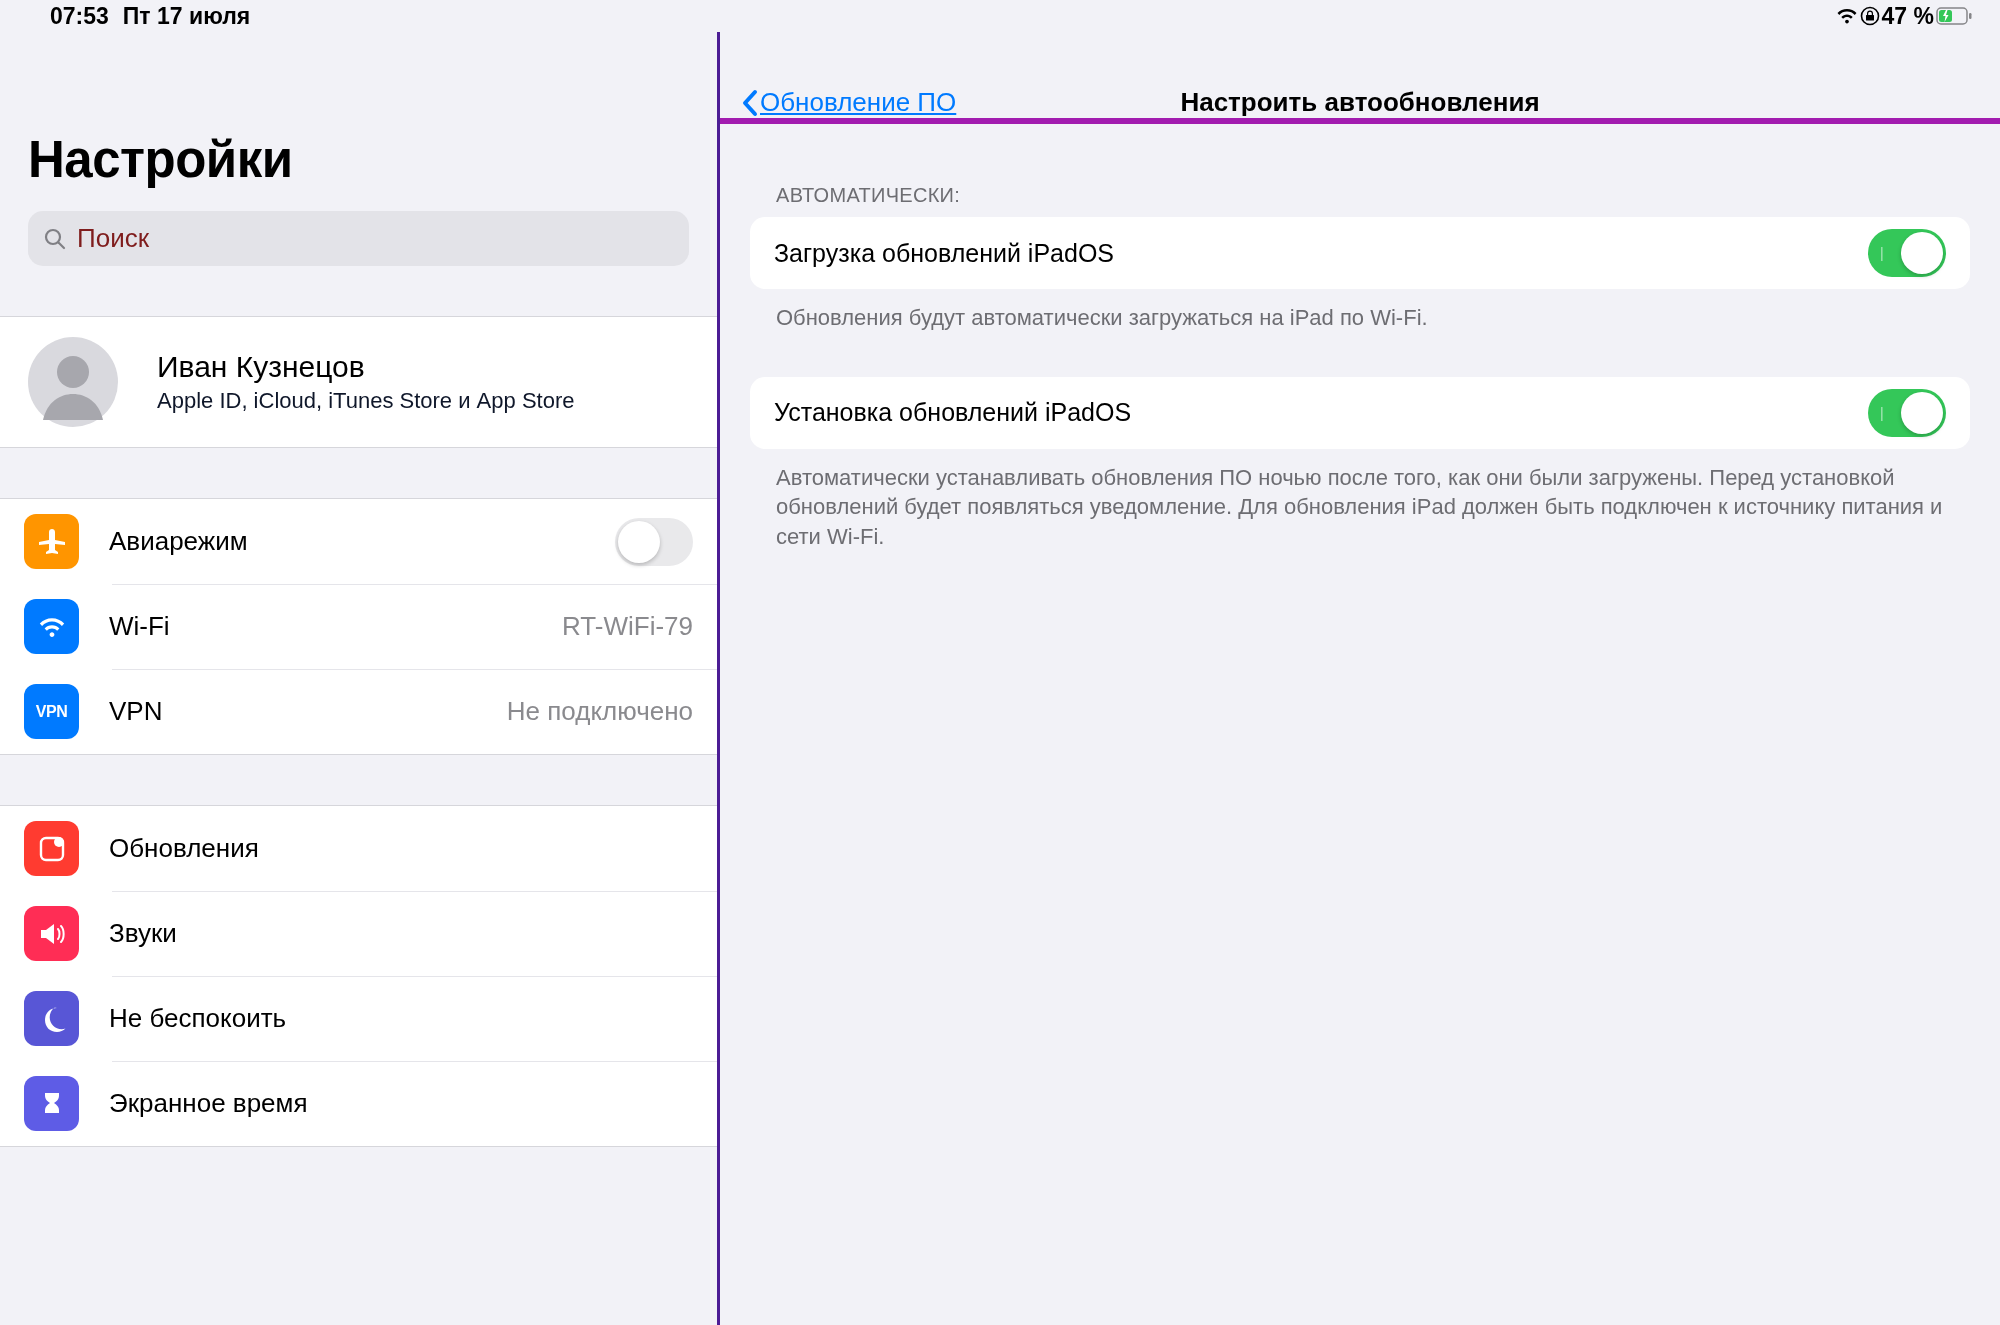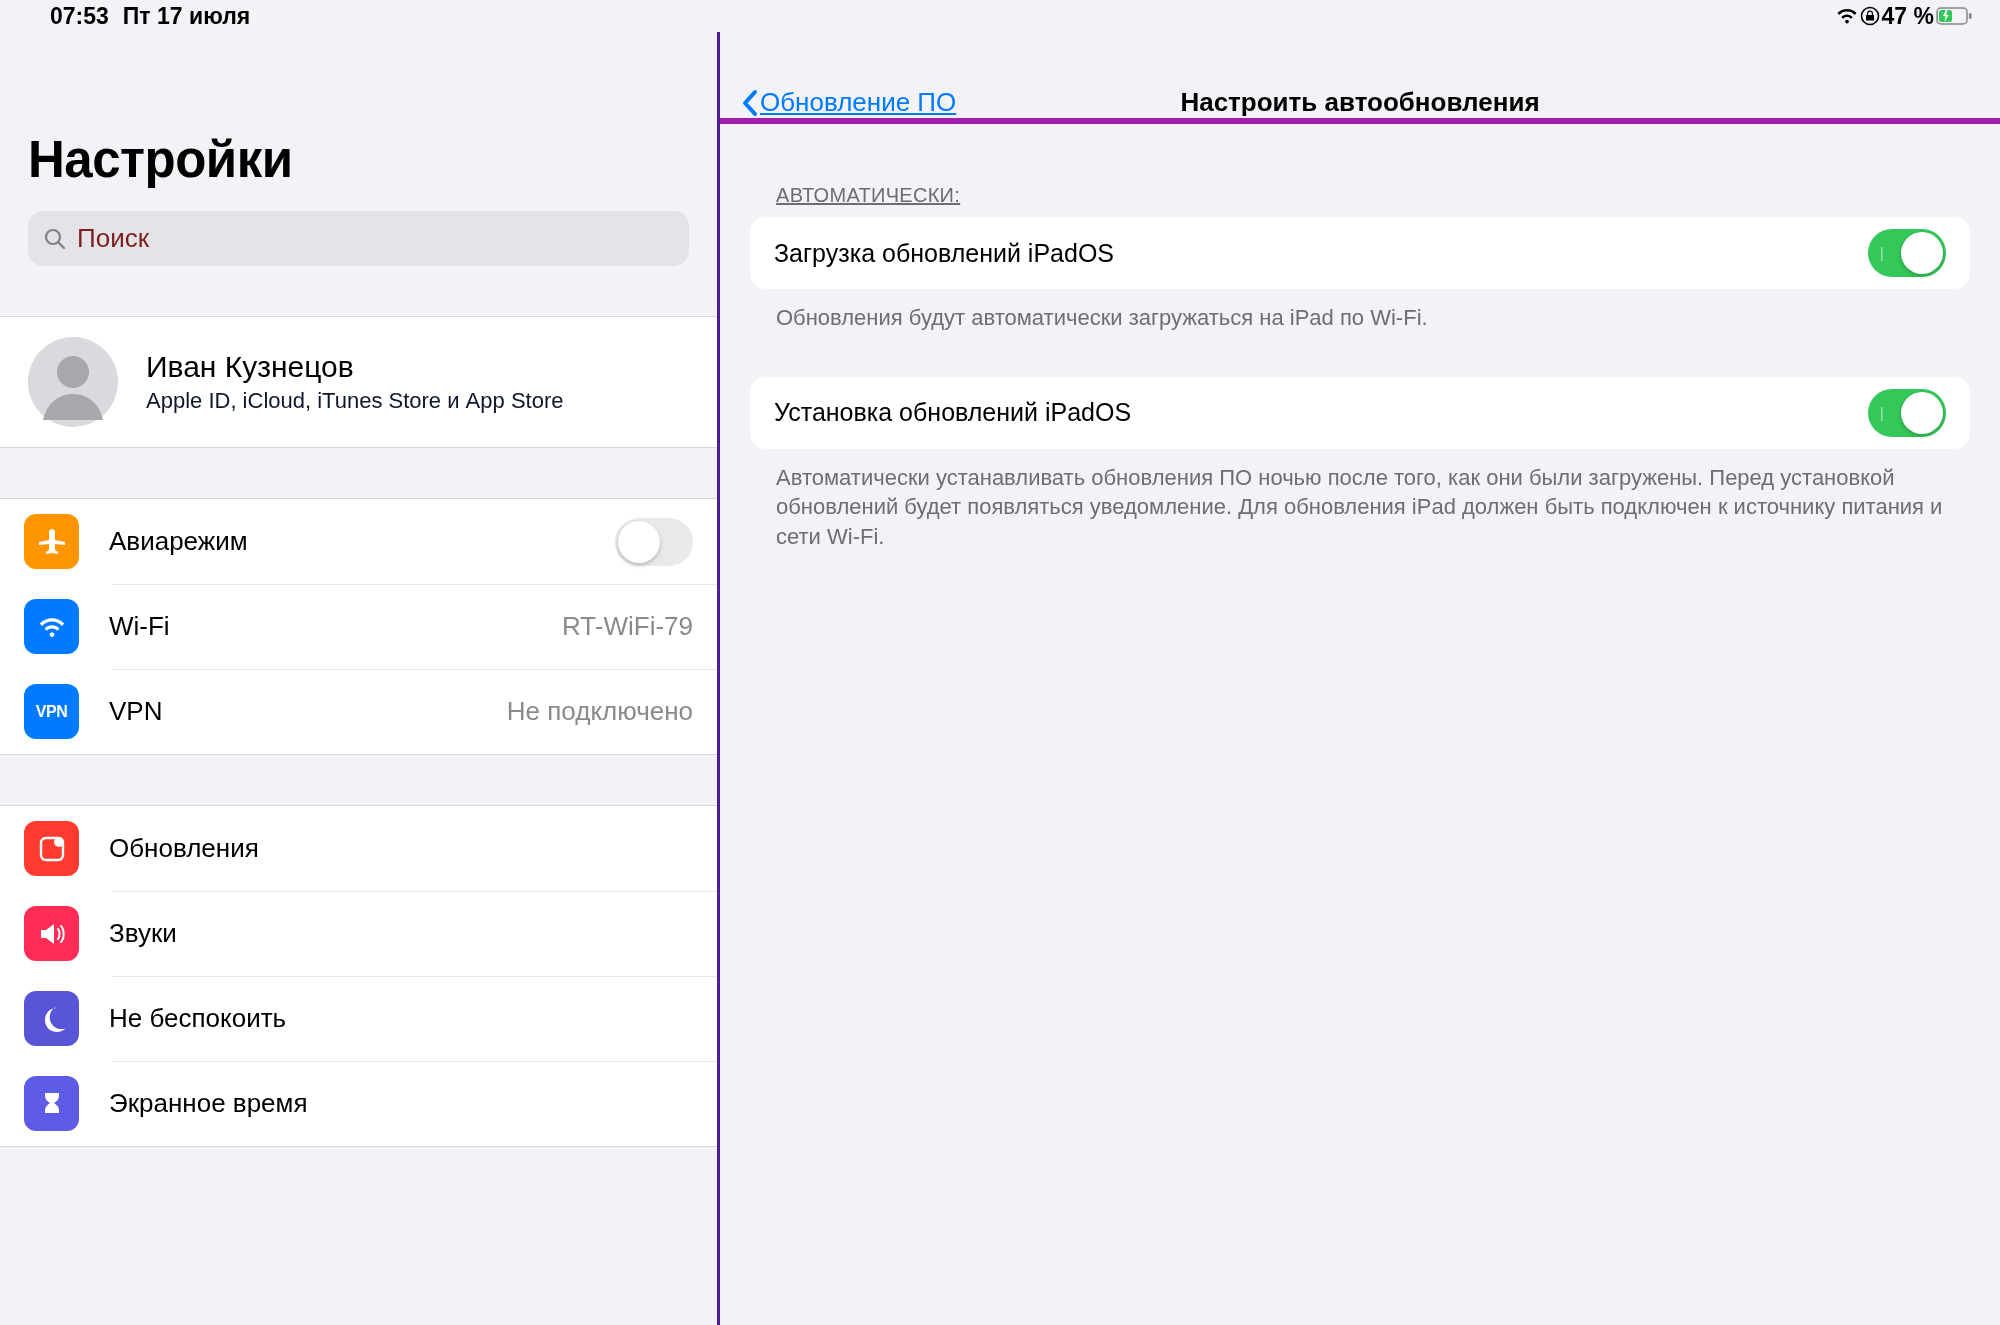--- a/index.html
+++ b/index.html
@@ -73,21 +73,21 @@
 }
 .row-icon {
   width: 55px; height: 55px;
   border-radius: 12px;
   display: flex; align-items: center; justify-content: center;
   margin-right: 30px;
   flex-shrink: 0;
 }
 .row-label { font-size: 26px; flex: 1; }
 .row-value { font-size: 26px; color: #8a8a8e; }
-.account-row { padding: 20px 24px 20px 28px; min-height: 120px; }
+.account-row { padding: 20px 24px 20px 28px; min-height: 120px; gap: 11px; }
 .avatar {
   width: 90px; height: 90px; border-radius: 50%;
   background: #d9d9de;
   display: flex; align-items: center; justify-content: center;
   margin-right: 28px;
 }
 .account-text .name { font-size: 30px; margin-bottom: 4px; }
 .account-text .sub { font-size: 22px; color: #0f172a; font-weight: 400; }
 .toggle {
   width: 78px; height: 48px; border-radius: 24px;
@@ -136,21 +136,20 @@
   font-size: 26px;
 }
 .back-btn .back-label { text-decoration: underline; }
 .detail-title { font-size: 26px; font-weight: 600; }
 .detail-body { padding: 0 30px; }
 .section-header {
   font-size: 20px;
   color: #6d6d72;
   letter-spacing: 0.3px;
   padding: 60px 26px 10px 26px;
-  text-decoration: underline;
 }
 .cell {
   background: #fff;
   border-radius: 15px;
   display: flex;
   align-items: center;
   padding: 0 24px;
   height: 72px;
 }
 .cell-label { font-size: 25px; flex: 1; }

